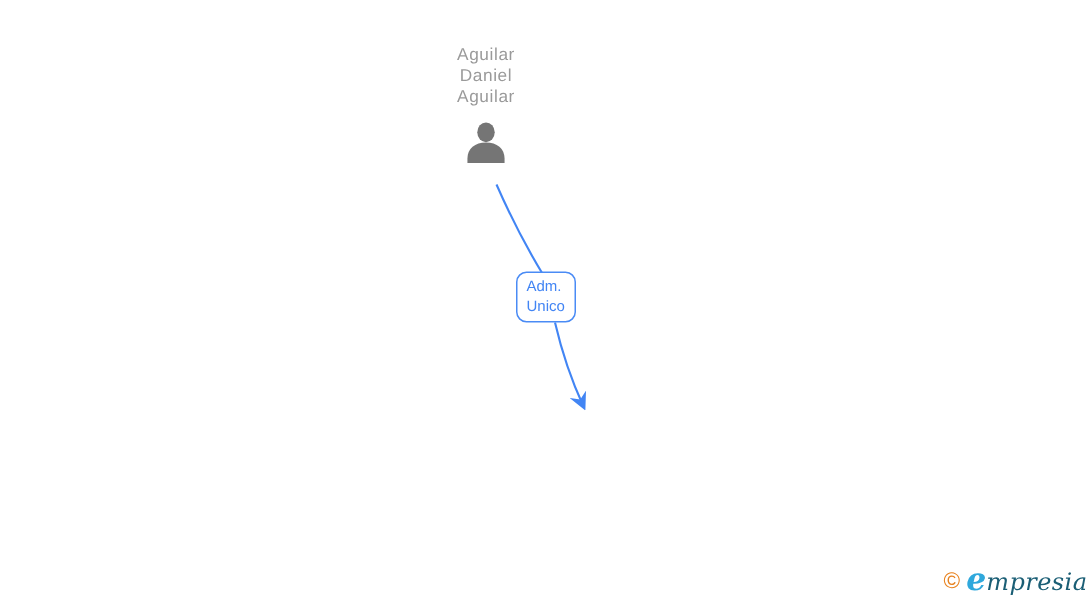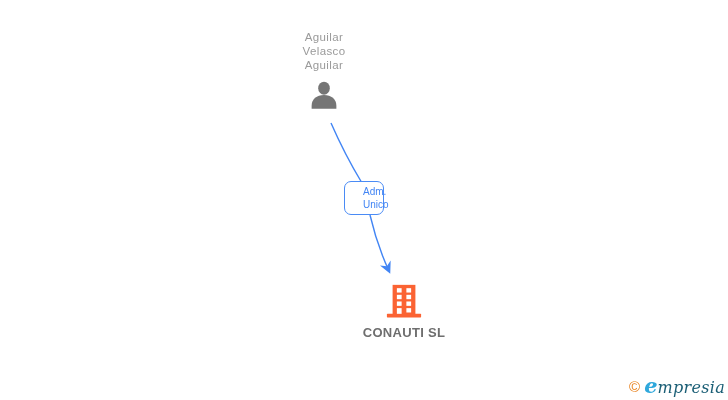--- a/index.html
+++ b/index.html
@@ -51,21 +51,21 @@
     top: 181px;
     width: 40px;
     height: 34px;
     background: #ffffff;
     border: 1.6px solid #4a8bf5;
     border-radius: 7px;
     box-sizing: border-box;
     color: #4285f4;
     font-size: 10px;
     line-height: 13px;
-    padding: 3px 0 0 18px;
+    padding: 3px 0 0 6px;
   }
   .company-node {
     position: absolute;
     left: 344px;
     top: 283px;
     width: 120px;
     text-align: center;
     cursor: pointer;
   }
   .building-icon-wrap {
@@ -117,53 +117,34 @@
         <path d="M0,0 L10,5 L0,10 L3.2,5 Z" fill="#4285f4"></path>
       </marker>
     </defs>
     <path class="edge-line" d="M331,123 Q345,155 362,183"></path>
     <path class="edge-line" d="M370,215 Q377,245 389,271" marker-end="url(#arrowhead)"></path>
   </svg>
 
   <div class="person-node">
     <div class="person-name">
       <div>Aguilar</div>
-      <div>Velasco</div>
+      <div>Daniel</div>
       <div>Aguilar</div>
     </div>
     <div class="person-icon-wrap">
       <svg width="30" height="29" viewBox="0 0 32 30" aria-hidden="true">
         <ellipse cx="16" cy="7.2" rx="6.2" ry="7" fill="#757575"></ellipse>
         <path d="M16 14.5 C8.2 14.5 2.8 18.9 2.8 25.8 L2.8 29 L29.2 29 L29.2 25.8 C29.2 18.9 23.8 14.5 16 14.5 Z" fill="#757575"></path>
       </svg>
     </div>
   </div>
 
   <div class="edge-label">
     <div>Adm.</div>
     <div>Unico</div>
   </div>
 
-  <div class="company-node">
-    <div class="building-icon-wrap">
-      <svg width="38" height="36" viewBox="0 0 40 36" aria-hidden="true">
-        <rect x="8" y="1" width="24" height="31.5" fill="#fb6333"></rect>
-        <rect x="2" y="31.5" width="36" height="3.8" rx="0.6" fill="#fb6333"></rect>
-
-        <rect x="22.5" y="4.5" width="5" height="4.6" fill="#ffffff"></rect>
-        <rect x="22.5" y="11.5" width="5" height="4.6" fill="#ffffff"></rect>
-        <rect x="22.5" y="18.5" width="5" height="4.6" fill="#ffffff"></rect>
-        <rect x="22.5" y="25.5" width="5" height="4.6" fill="#ffffff"></rect>
-
-        <rect x="12.5" y="4.5" width="5" height="4.6" fill="#ffffff"></rect>
-        <rect x="12.5" y="11.5" width="5" height="4.6" fill="#ffffff"></rect>
-        <rect x="12.5" y="18.5" width="5" height="4.6" fill="#ffffff"></rect>
-        <rect x="12.5" y="25.5" width="5" height="6" fill="#ffffff"></rect>
-      </svg>
-    </div>
-    <div class="company-name">CONAUTI SL</div>
-  </div>
 
   <div class="brand">
     <span class="copy">©</span><span class="brand-e">e</span><span class="brand-rest">mpresia</span>
   </div>
 
 </div>
 
 </body></html>

